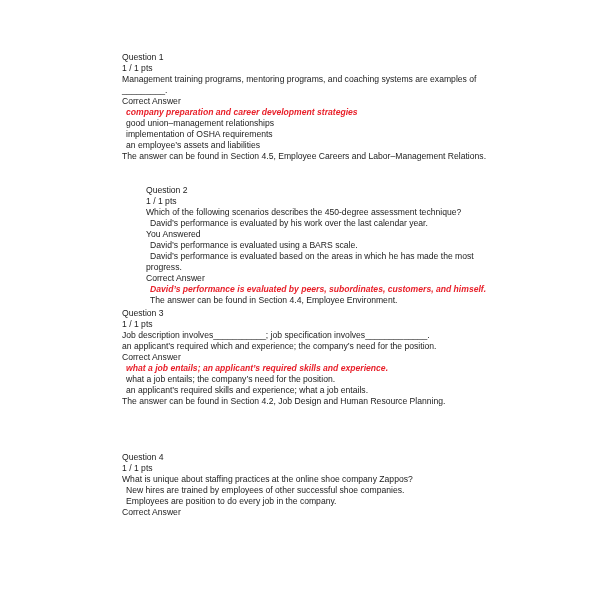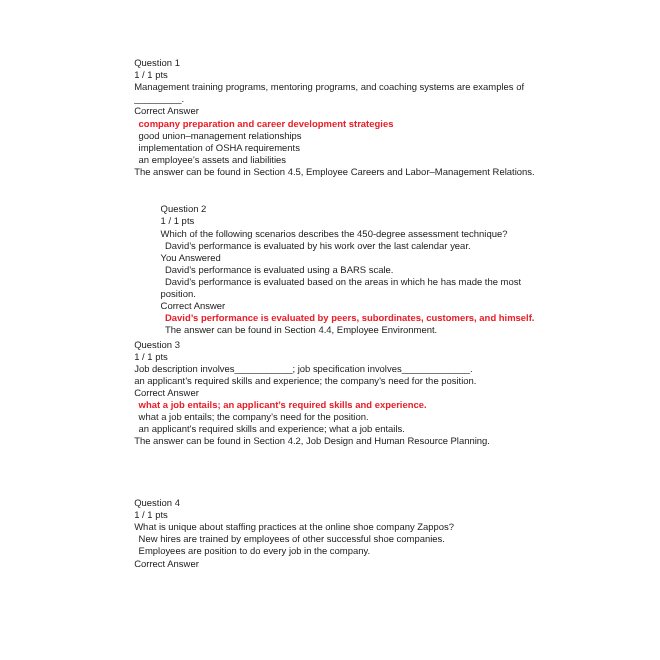--- a/index.html
+++ b/index.html
@@ -1,21 +1,21 @@
 <!DOCTYPE html>
 <html><head>
 <meta charset="utf-8">
 <style>
   html, body { margin: 0; padding: 0; background: #ffffff; }
   body { width: 600px; height: 600px; position: relative; overflow: hidden;
          font-family: "Liberation Sans", sans-serif; font-size: 8.6px; color: #222; }
   .page { position: absolute; left: 122px; top: 52px; width: 360px; }
   .line { height: 11px; line-height: 11px; white-space: nowrap; }
   .ind { padding-left: 4px; }
-  .red { color: #e8202a; font-weight: bold; }
+  .red { color: #e8202a; font-weight: bold; font-style: italic; }
   .q { position: absolute; left: 0; width: 360px; }
 </style>
 </head>
 <body>
 
 <div class="page">
 
   <div class="q" style="top:0px;">
     <div class="line">Question 1</div>
     <div class="line">1 / 1 pts</div>
@@ -30,31 +30,31 @@
   </div>
 
   <div class="q" style="top:133px;margin-left:24px;">
     <div class="line">Question 2</div>
     <div class="line">1 / 1 pts</div>
     <div class="line">Which of the following scenarios describes the 450-degree assessment technique?</div>
     <div class="line ind">David’s performance is evaluated by his work over the last calendar year.</div>
     <div class="line">You Answered</div>
     <div class="line ind">David’s performance is evaluated using a BARS scale.</div>
     <div class="line ind">David’s performance is evaluated based on the areas in which he has made the most</div>
-    <div class="line">position.</div>
+    <div class="line">progress.</div>
     <div class="line">Correct Answer</div>
     <div class="line ind red">David’s performance is evaluated by peers, subordinates, customers, and himself.</div>
     <div class="line ind">The answer can be found in Section 4.4, Employee Environment.</div>
   </div>
 
   <div class="q" style="top:256px;">
     <div class="line">Question 3</div>
     <div class="line">1 / 1 pts</div>
     <div class="line">Job description involves___________; job specification involves_____________.</div>
-    <div class="line">an applicant’s required skills and experience; the company’s need for the position.</div>
+    <div class="line">an applicant’s required which and experience; the company’s need for the position.</div>
     <div class="line">Correct Answer</div>
     <div class="line ind red">what a job entails; an applicant’s required skills and experience.</div>
     <div class="line ind">what a job entails; the company’s need for the position.</div>
     <div class="line ind">an applicant’s required skills and experience; what a job entails.</div>
     <div class="line">The answer can be found in Section 4.2, Job Design and Human Resource Planning.</div>
   </div>
 
   <div class="q" style="top:400px;">
     <div class="line">Question 4</div>
     <div class="line">1 / 1 pts</div>

